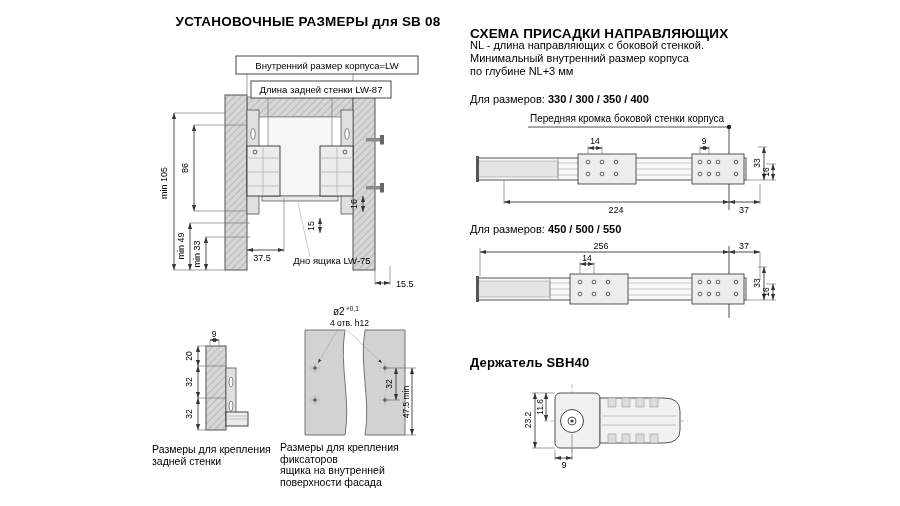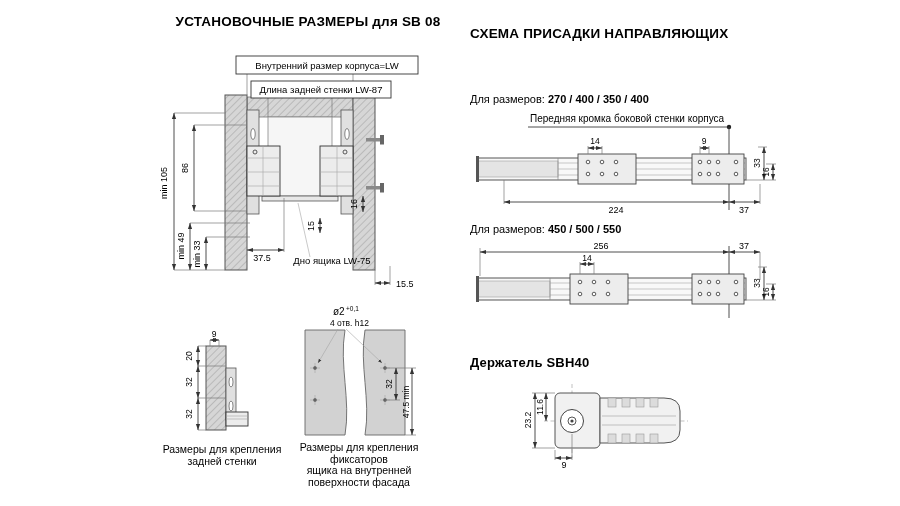--- a/index.html
+++ b/index.html
@@ -4,21 +4,21 @@
 <style>
   * { margin:0; padding:0; box-sizing:border-box; }
   html,body { background:#fff; }
   body { font-family:"Liberation Sans", sans-serif; color:#000; }
   .page { position:relative; width:900px; height:506px; background:#fff; overflow:hidden; }
   .abs { position:absolute; }
   .h1 { font-size:13.5px; font-weight:bold; letter-spacing:.2px; white-space:nowrap; }
   .note { font-size:11px; line-height:13px; white-space:nowrap; }
   .sizes-line { font-size:11px; white-space:nowrap; }
   .sizes-line b { font-weight:bold; }
-  .caption { font-size:10.5px; line-height:11.5px; text-align:center; }
+  .caption { font-size:10.5px; line-height:11.5px; text-align:left; }
   svg { overflow:visible; }
   svg text { font-family:"Liberation Sans", sans-serif; fill:#000; }
   .dtx { font-size:9px; text-anchor:middle; }
   .stx { font-size:8.5px; text-anchor:middle; }
   .btx { font-size:9.5px; text-anchor:middle; }
   .ltx { font-size:10px; text-anchor:start; }
   .ext { stroke:#7a7a7a; stroke-width:0.7; fill:none; }
   .dim { stroke:#3a3a3a; stroke-width:0.9; fill:none; }
   .thin { stroke:#a5a5a5; stroke-width:0.6; fill:none; }
 </style>
@@ -240,24 +240,29 @@
     </g>
   </svg>
   <div class="abs caption" style="left:280px;top:442px;width:158px">
     <div>Размеры для крепления фиксаторов</div>
     <div>ящика на внутренней</div>
     <div>поверхности фасада</div>
   </div>
 
   <div class="abs h1" style="left:470px;top:26px">СХЕМА ПРИСАДКИ НАПРАВЛЯЮЩИХ</div>
 
+  <div class="abs note" style="left:470px;top:39px">
+    <div>NL - длина направляющих с боковой стенкой.</div>
+    <div>Минимальный внутренний размер корпуса</div>
+    <div>по глубине NL+3 мм</div>
+  </div>
 
   <div class="abs sizes-line" style="left:470px;top:93px">
     <span>Для размеров:</span>
-    <b>270 / 400 / 350 / 400</b>
+    <b>330 / 300 / 350 / 400</b>
   </div>
 
   <svg class="abs" style="left:466px;top:110px" width="312" height="112">
     <defs>
       <marker id="a4" viewBox="0 0 10 10" refX="10" refY="5" markerWidth="7" markerHeight="7" orient="auto-start-reverse">
         <path d="M0,1.5 L10,5 L0,8.5 Z" fill="#333"></path>
       </marker>
     </defs>
     <text class="ltx" x="64" y="12">Передняя кромка боковой стенки корпуса</text>
     <g>

